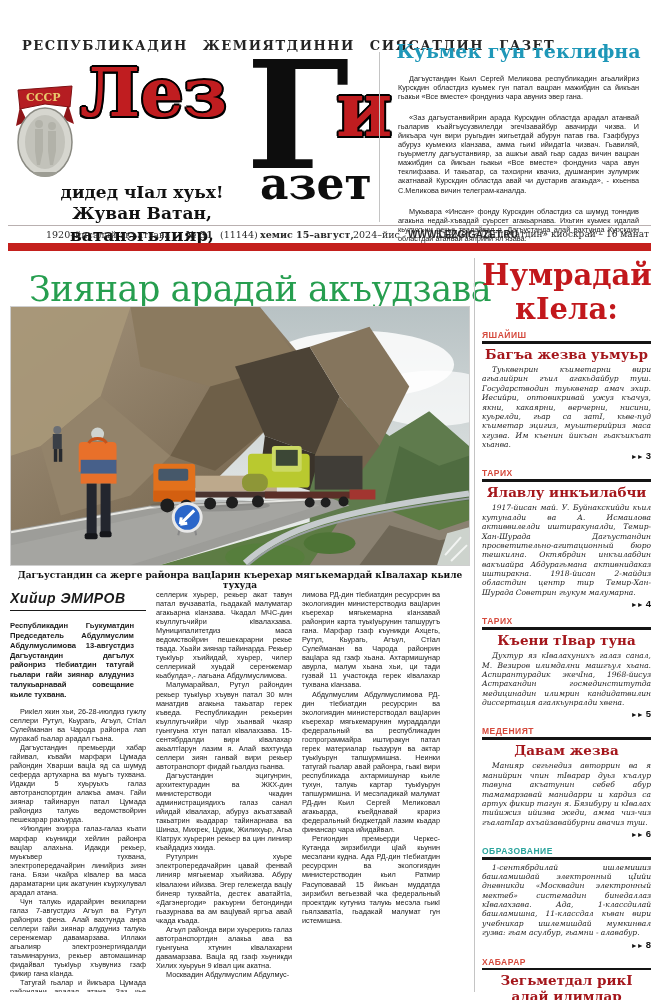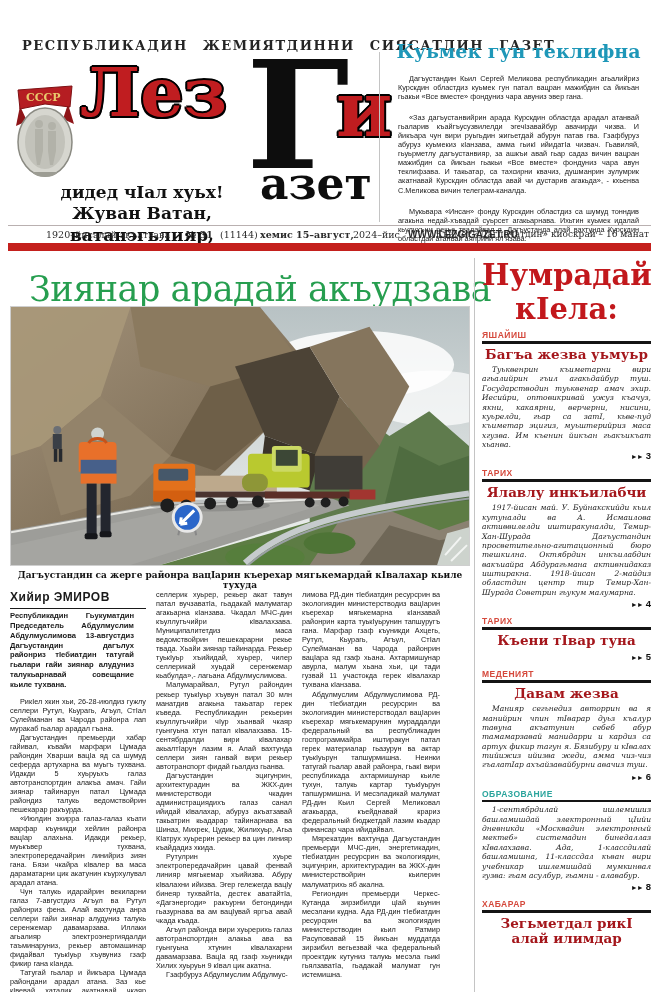--- a/index.html
+++ b/index.html
@@ -44,22 +44,22 @@
                  font-weight:normal;font-size:35px;letter-spacing:-0.5px;
                  color:var(--green-headline,#269e4f);white-space:nowrap;}
   .photo{position:absolute;left:10px;top:306px;width:460px;height:260px;border:1px solid #cfcfcf;box-sizing:border-box;}
   .photo svg{display:block;width:100%;height:100%;}
   .caption{position:absolute;left:10px;top:570px;width:460px;text-align:center;
            font-family:"DejaVu Serif",serif;font-weight:bold;font-size:9px;color:#111;}
   .col{position:absolute;top:590px;height:402px;overflow:hidden;}
   .col1{left:10px;width:136px;}
   .col2{left:156px;width:136px;}
   .col3{left:302px;width:138px;}
-  .byline{font-size:12px;font-weight:bold;letter-spacing:0.5px;border-bottom:1.5px solid #1a1a1a;
-          padding-bottom:4px;margin-bottom:2px;}
+  .byline{font-size:14px;font-weight:bold;letter-spacing:0.5px;border-bottom:1.5px solid #1a1a1a;
+          padding-bottom:4px;margin-bottom:10px;font-style:italic;}
   .lede{margin:0 12px 7px 0;font-size:7.6px;line-height:1.3;font-weight:bold;text-align:justify;}
   .col p.body{margin:0;font-size:7.3px;line-height:1.24;text-align:justify;text-indent:10px;color:#222;}
   .col p.cont{text-indent:0;}
   
   .vrule-main{position:absolute;left:474px;top:258px;width:1px;height:734px;background:#c4c4c4;}
   .sidebar{position:absolute;left:482px;top:258px;width:169px;}
   .sb-title{font-family:"DejaVu Serif",serif;font-weight:bold;font-size:29px;text-align:center;
             color:var(--sidebar-title-red,#c2181c);margin-bottom:4px;}
   .sb-section{margin-bottom:7px;}
   .sb-label{font-size:8.5px;font-weight:bold;letter-spacing:0.5px;color:var(--label-red,#d5493c);}
@@ -216,27 +216,26 @@
     <p class="body">Чун талукь идарайрин векиларни галаз 7-августдиз Агъул ва Рутул районриз фена. Алай вахтунда анра селлери гайи зиянар алудуниз талукь серенжемар давамарзава. Иллаки агьалияр электроэнергиядалди таъминаруниз, рекьер автомашинар фидайвал туькIуьр хъувуниз гзаф фикир гана кIанда.</p>
     <p class="body">Татугай гьалар и йикъара Цумада райондани арадал атана. Заз кье кIвевай хатадик акатнавай чкаяр гуьнгуьна хтун патал кьабулзавай серенжемрикай ва</p>
   </div>
 
   <div class="col col2">
     <p class="body cont">селлерик хуьрер, рекьер акат тавун патал вучзаватIа, гьадакай малуматар агакьарна кIанзава. Чкадал МЧС-дин къуллугъчийри кIвалахзава. Муниципалитетдиз маса ведомствойрин пешекарарни рекье твада. Хьайи зиянар тайинарда. Рекьер туькIуьр хъийидай, хуьрер, чилер селлерикай хуьдай серенжемар кьабулда»,- лагьана Абдулмуслимова.</p>
     <p class="body">Малумарайвал, Рутул райондин рекьер туькIуьр хъувун патал 30 млн манатдив агакьна такьатар герек къведа. Республикадин рекьерин къуллугъчийри чIур хьанвай чкаяр гуьнгуьна хтун патал кIвалахзава. 15-сентябрдалди вири кIвалахар акьалтIарун лазим я. Алай вахтунда селлери зиян ганвай вири рекьер автотранспорт фидай гьалдиз гьанва.</p>
     <p class="body">Дагъустандин эцигунрин, архитектурадин ва ЖКХ-дин министерстводи чкадин администрациядихъ галаз санал ийидай кIвалахар, абуруз акъатзавай такьатрин кьадарар тайинарнава ва Шиназ, Михрек, Цудик, Жилихуьр, Агьа КIатрух хуьрерин рекьер ва цин линияр къайдадиз хкида.</p>
     <p class="body">Рутулрин хуьре электропередачайрин цавай фенвай линияр мягькемар хъийизва. Абуру кIвалахни ийизва. Эгер гележегда вацIу бинеяр тухвайтIа, дестек аватайтIа, «Дагэнергоди» ракъурни бетондинди гьазурнава ва ам вацIувай яргъа авай чкада къада.</p>
     <p class="body">Агъул районда вири хуьрерихь галаз автотранспортдин алакьа ава ва гуьнгуьна хтунин кIвалахарни давамарзава. ВацIа яд гзаф хьуникди Хилих хуьруьн 9 кIвал цик акатна.</p>
-    <p class="body">Гзафбуруз Абдулмуслим Абдулмус-</p>
+    <p class="body">Москвадин Абдулмуслим Абдулмус-</p>
   </div>
 
   <div class="col col3">
     <p class="body cont">лимова РД-дин тIебиатдин ресурсрин ва экологиядин министерстводиз вацIарин къерехар мягькемарна кIанзавай районрин карта туькIуьрунин тапшуругъ гана. Марфар гзаф къуникди Ахцегь, Рутул, Кьурагь, Агъул, СтIал Сулейманан ва Чарода районрин вацIара яд гзаф хьана. Ахтармишунар авурла, малум хьана хьи, ци тади гузвай 11 участокда герек кIвалахар тухвана кIанзава.</p>
     <p class="body">Абдулмуслим Абдулмуслимова РД-дин тIебиатдин ресурсрин ва экологиядин министерстводал вацIарин къерехар мягькемарунин мураддалди федеральный ва республикадин госпрограммайра иштиракун патал герек материалар гьазурун ва актар туькIуьрун тапшурмишна. Неинки татугай гьалар авай районра, гьакI вири республикада ахтармишунар кьиле тухун, талукь картар туькIуьрун тапшурмишна. И месэладикай малумат РД-дин Кьил Сергей Меликовал агакьарда, къейднавай крариз федеральный бюджетдай лазим кьадар финансар чара ийидайвал.</p>
-    <p class="body">Мярекатдин вахтунда Дагъустандин премьерди МЧС-дин, энергетикадин, тIебиатдин ресурсрин ва экологиядин, эцигунрин, архитектурадин ва ЖКХ-дин министерствойрин кьилерин малуматрихь яб акална.</p>
     <p class="body">Региондин премьерди Черкес-Кутанда зирзибилди цIай кьунин месэлани кудна. Ада РД-дин тIебиатдин ресурсрин ва экологиядин министерстводин кьил Ратмир Расуповавай 15 йикъан муддатда зирзибил вегьезвай чка федеральный проектдик кутуниз талукь месэла гьикI гьялзаватIа, гьадакай малумат гун истемишна.</p>
   </div>
 
   <div class="vrule-main"></div>
 
   <div class="sidebar">
     <div class="sb-title">Нумрадай кIела:</div>
 
     <div class="sb-section">
       <div class="sb-label">ЯШАЙИШ</div>
@@ -251,20 +250,21 @@
       <div class="sb-rule"></div>
       <div class="sb-head">Ялавлу инкъилабчи</div>
       <p class="sb-text">1917-йисан май. У. Буйнакскийди кьил кутуналди ва А. Исмаилова активвилелди иштиракуналди, Темир-Хан-Шурада Дагъустандин просветительно-агитационный бюро тешкилна. Октябрдин инкъилабдин вакъиайра Абдурагьмана активнидаказ иштиракна. 1918-йисан 2-майдиз областдин центр тир Темир-Хан-Шурада Советрин гьукум малумарна.</p>
       <div class="sb-page"><span class="arrow">►►</span><span>4</span></div>
     </div>
 
     <div class="sb-section">
       <div class="sb-label">ТАРИХ</div>
       <div class="sb-rule"></div>
       <div class="sb-head">Къени тIвар туна</div>
+      <p class="sb-text">Духтур яз кIвалахунихъ галаз санал, М. Везиров илимдални машгъул хьана. Аспирантурадик экечIна, 1968-йисуз Астрахандин госмединститутда медицинадин илимрин кандидатвилин диссертация агалкьунралди хвена.</p>
       <div class="sb-page"><span class="arrow">►►</span><span>5</span></div>
     </div>
 
     <div class="sb-section">
       <div class="sb-label">МЕДЕНИЯТ</div>
       <div class="sb-rule"></div>
       <div class="sb-head">Давам жезва</div>
       <p class="sb-text">Манияр сегьнедиз авторрин ва я манийрин чпин тIварар дуьз къалур тавуна акъатунин себеб абур тамамарзавай манидарри и кардиз са артух фикир тагун я. Бязибуру и кIвалах тийижиз ийизва жеди, амма чиз-чиз гъалатIар ахъайзавайбурни авачиз туш.</p>
       <div class="sb-page"><span class="arrow">►►</span><span>6</span></div>
     </div>

